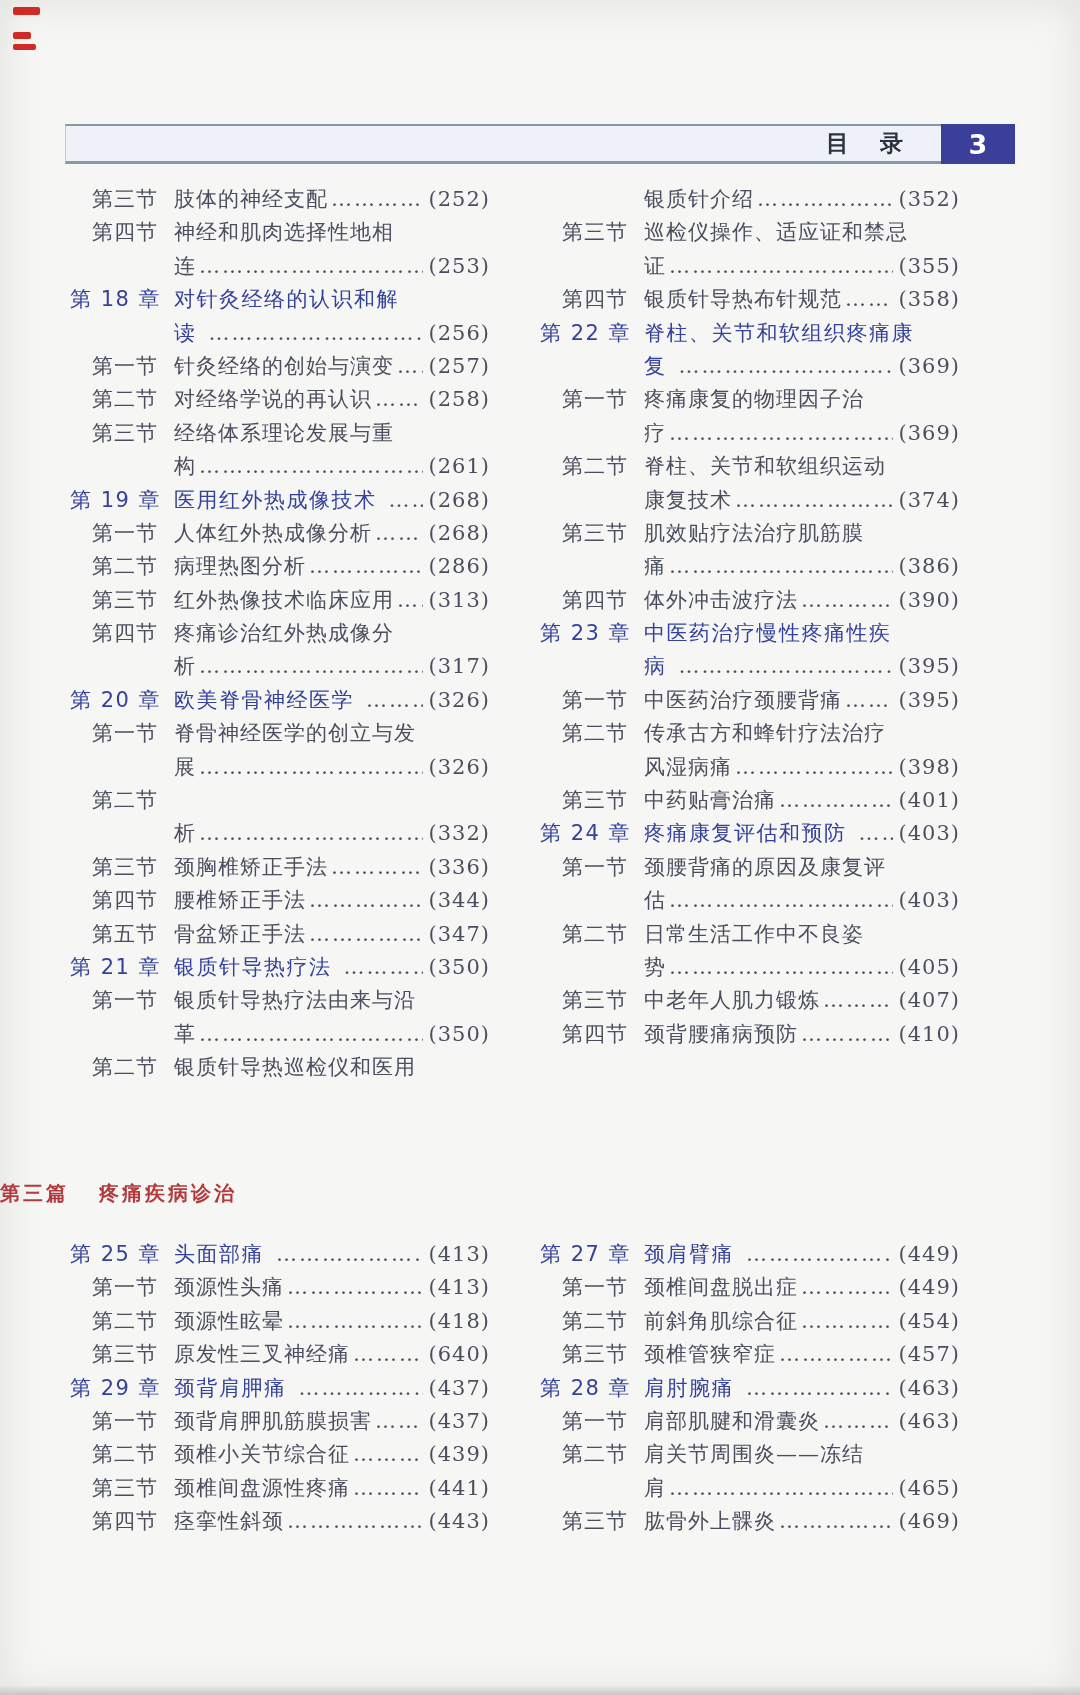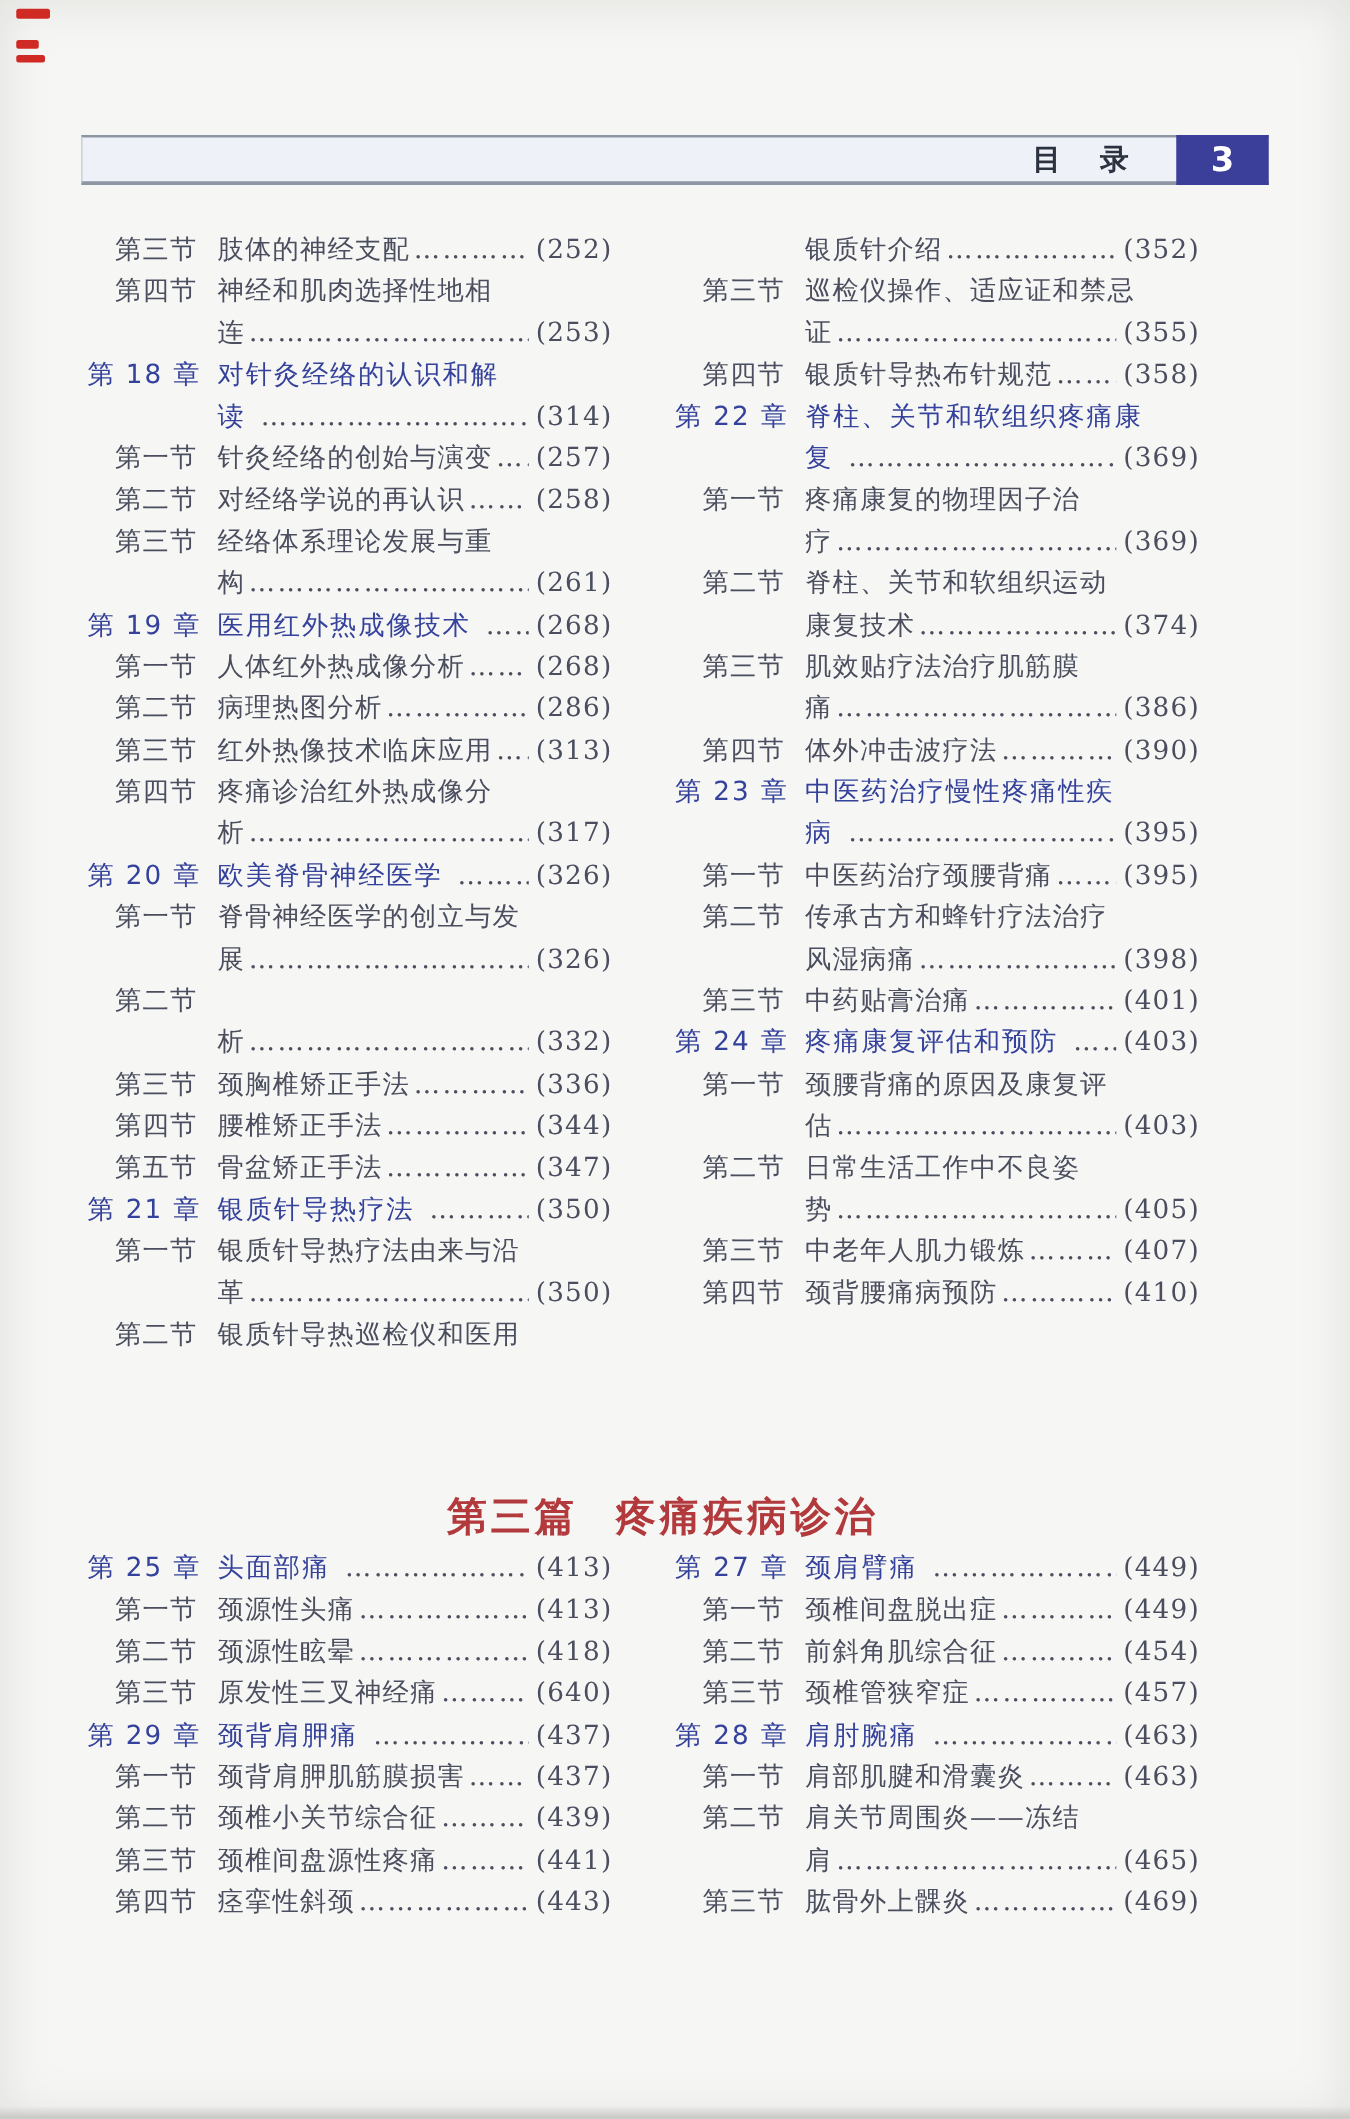--- a/index.html
+++ b/index.html
@@ -23,21 +23,21 @@
     box-shadow:inset 0 0 40px rgba(120,120,118,0.18);}
   .scan-edge-bottom{position:absolute;left:0;right:0;bottom:0;height:10px;
     background:linear-gradient(to top,#c6c7c5,rgba(198,199,197,0));}
   .artifact{position:absolute;background:var(--artifact-red);border-radius:2px;}
   .artifact.a1{left:13px;top:7px;width:27px;height:8px;}
   .artifact.a2{left:13px;top:32px;width:18px;height:7px;}
   .artifact.a3{left:13px;top:44px;width:23px;height:6px;}
 
   
   .header-bar{
-    position:absolute;left:65px;top:108px;width:950px;height:40px;
+    position:absolute;left:65px;top:124px;width:950px;height:40px;
     background:var(--bar-bg);box-sizing:border-box;
     border-top:2px solid var(--bar-border);
     border-bottom:3px solid var(--bar-border);
     border-left:1px solid #c2c7cf;
   }
   .header-title{
     position:absolute;right:108px;top:0;bottom:0;display:flex;align-items:center;
     font-family:"DejaVu Sans","Liberation Sans",sans-serif;
     font-size:23px;color:#2c3240;font-weight:600;letter-spacing:4px;
   }
@@ -73,22 +73,22 @@
     font-family:"DejaVu Serif","Liberation Serif",serif;
   }
   .line.ch .dots,.line.chcont .dots{margin-left:12px;}
   .line .dots::after{content:"………………………………………………………………";}
   .line .page{flex:0 0 auto;min-width:62px;text-align:right;
     color:var(--body-text);font-weight:400;
     font-family:"DejaVu Serif","Liberation Serif",serif;letter-spacing:1px;}
 
   
   .part-title{
-    position:absolute;top:1180px;left:0;width:1060px;text-align:center;
-    color:var(--red-title);font-size:32px;font-weight:700;letter-spacing:3px;margin-top:12px;
+    position:absolute;top:1180px;left:0;width:1060px;
+    color:var(--red-title);font-size:20px;font-weight:700;letter-spacing:3px;
   }
   .part-title .part-name{margin-left:30px;}
 </style>
 </head>
 <body>
 
 <div class="vignette"></div>
 <span class="artifact a1"></span>
 <span class="artifact a2"></span>
 <span class="artifact a3"></span>
@@ -119,21 +119,21 @@
         <span class="page">(253)</span>
       </div>
       <div class="line ch">
         <span class="label">第 18 章</span>
         <span class="text">对针灸经络的认识和解</span>
       </div>
       <div class="line chcont">
         <span class="label"></span>
         <span class="text">读</span>
         <span class="dots"></span>
-        <span class="page">(314)</span>
+        <span class="page">(256)</span>
       </div>
       <div class="line sec">
         <span class="label">第一节</span>
         <span class="text">针灸经络的创始与演变</span>
         <span class="dots"></span>
         <span class="page">(257)</span>
       </div>
       <div class="line sec">
         <span class="label">第二节</span>
         <span class="text">对经络学说的再认识</span>

